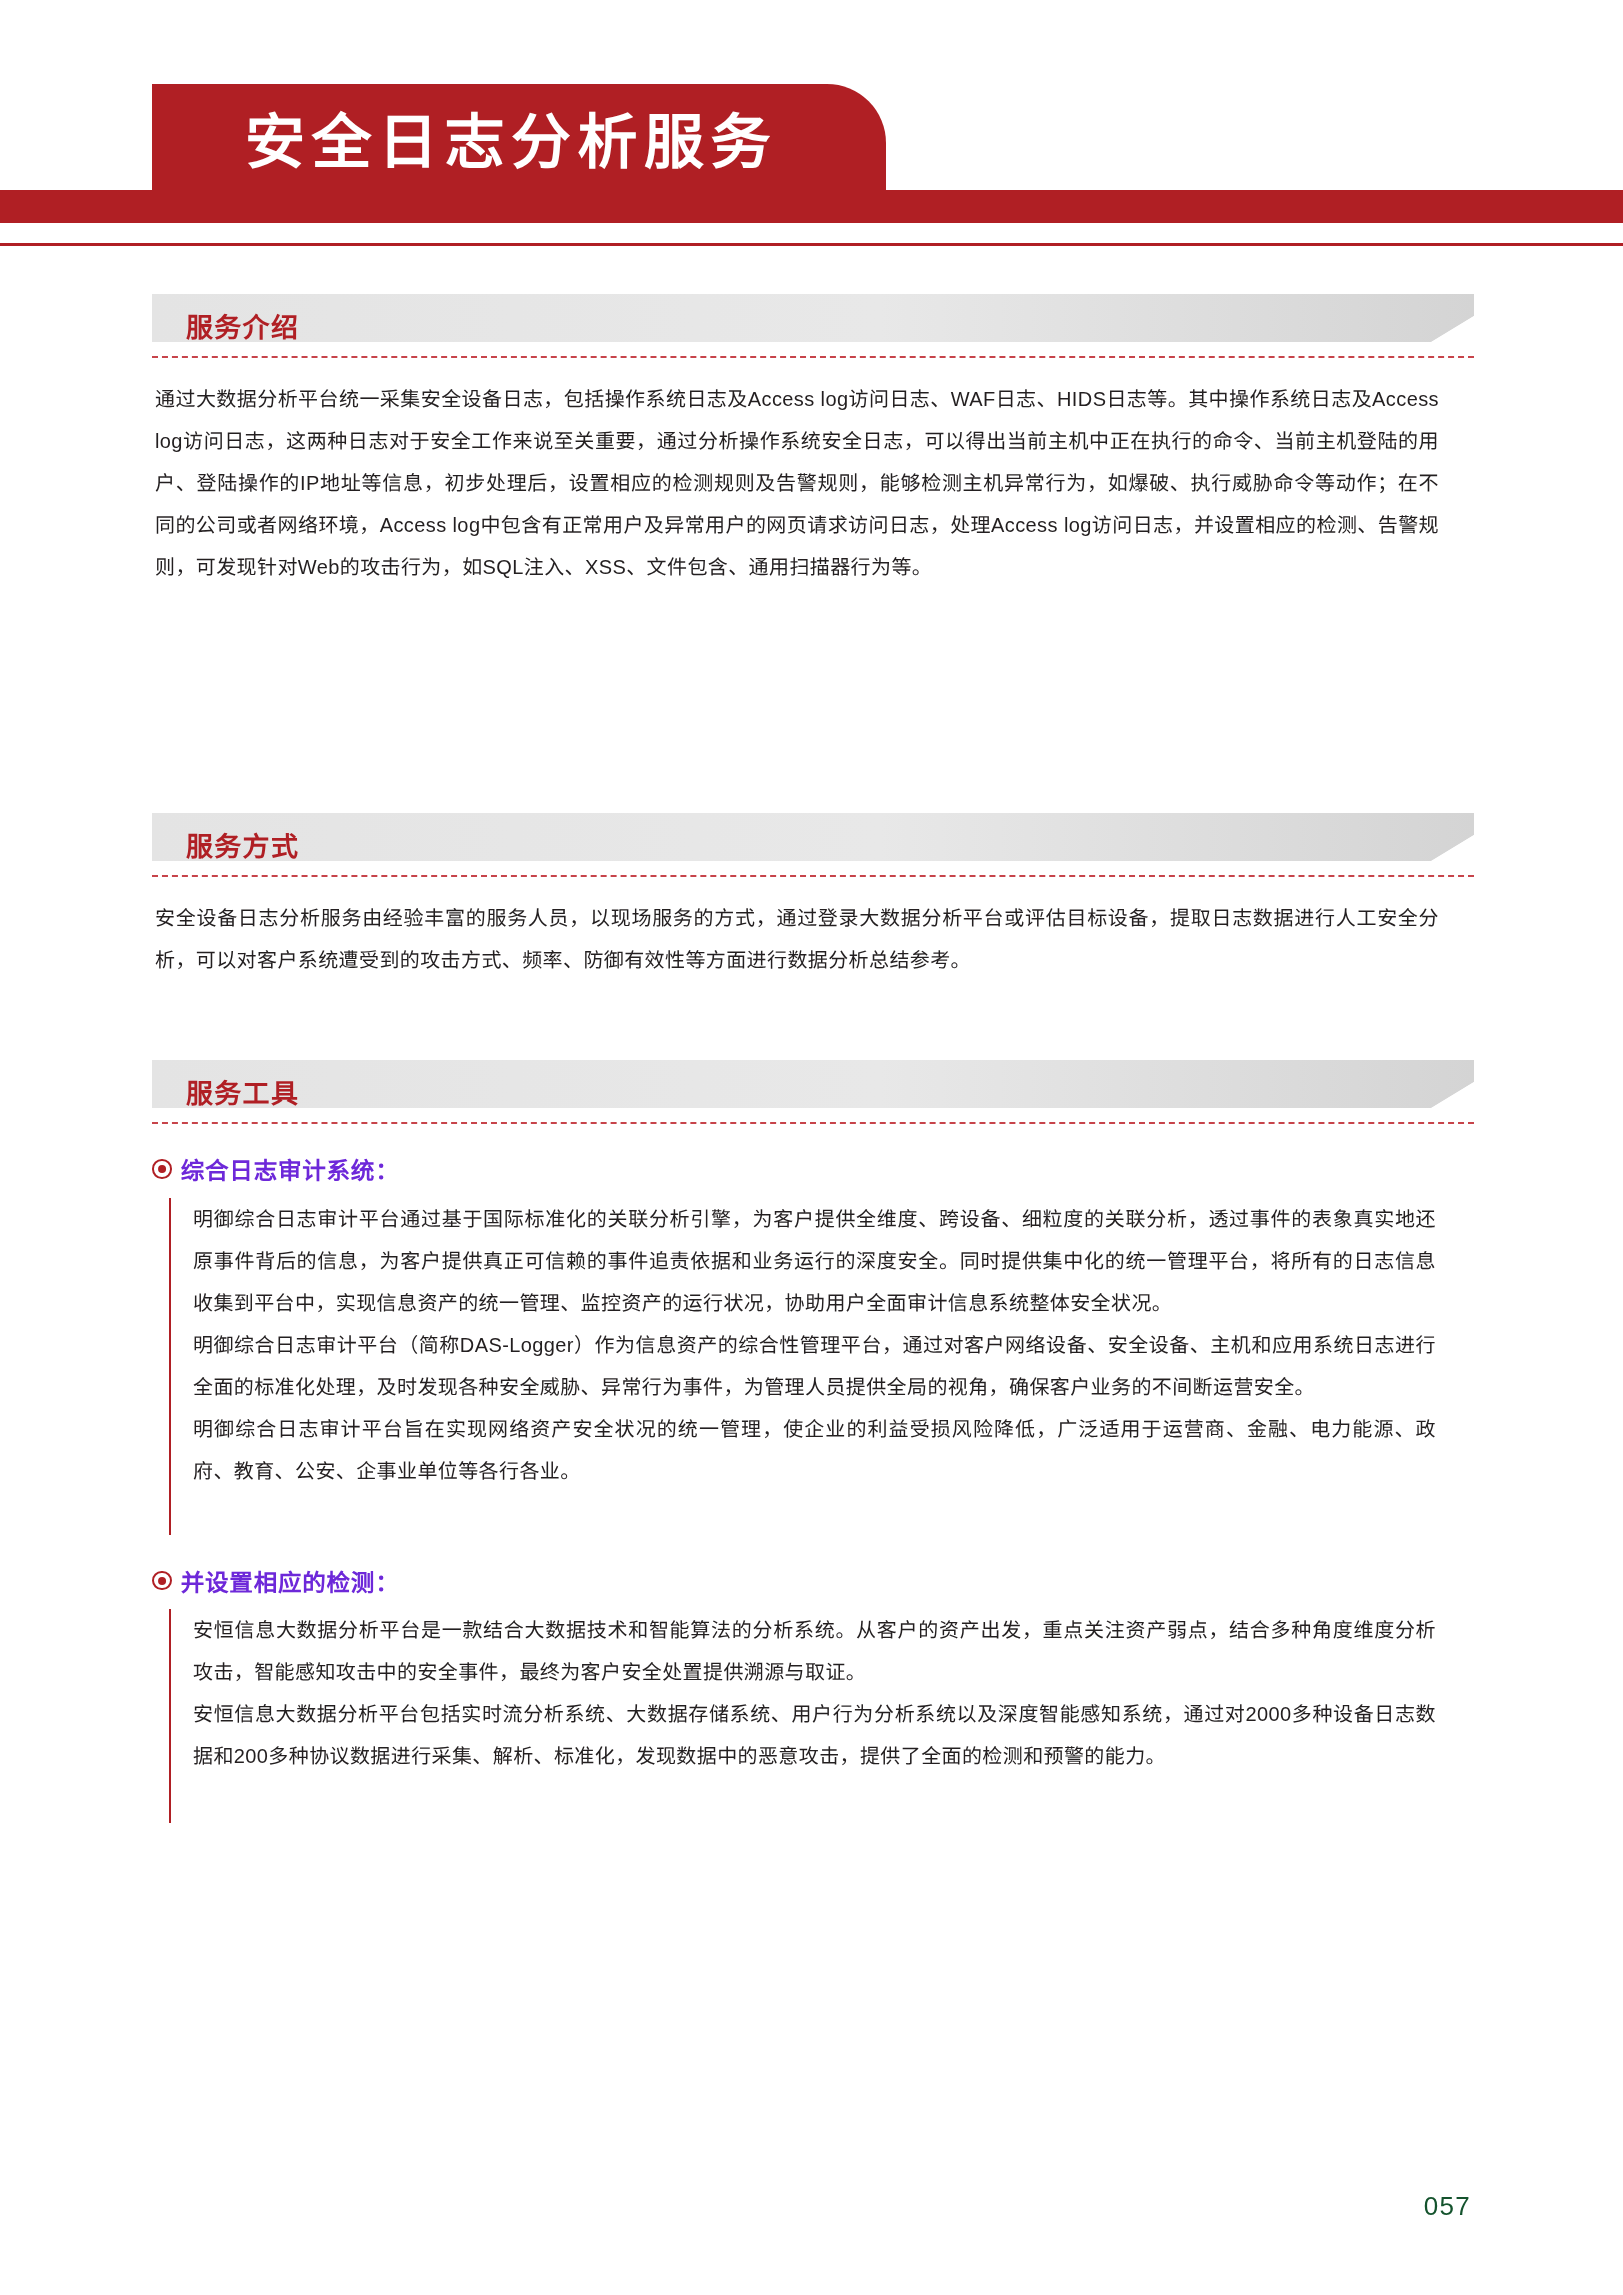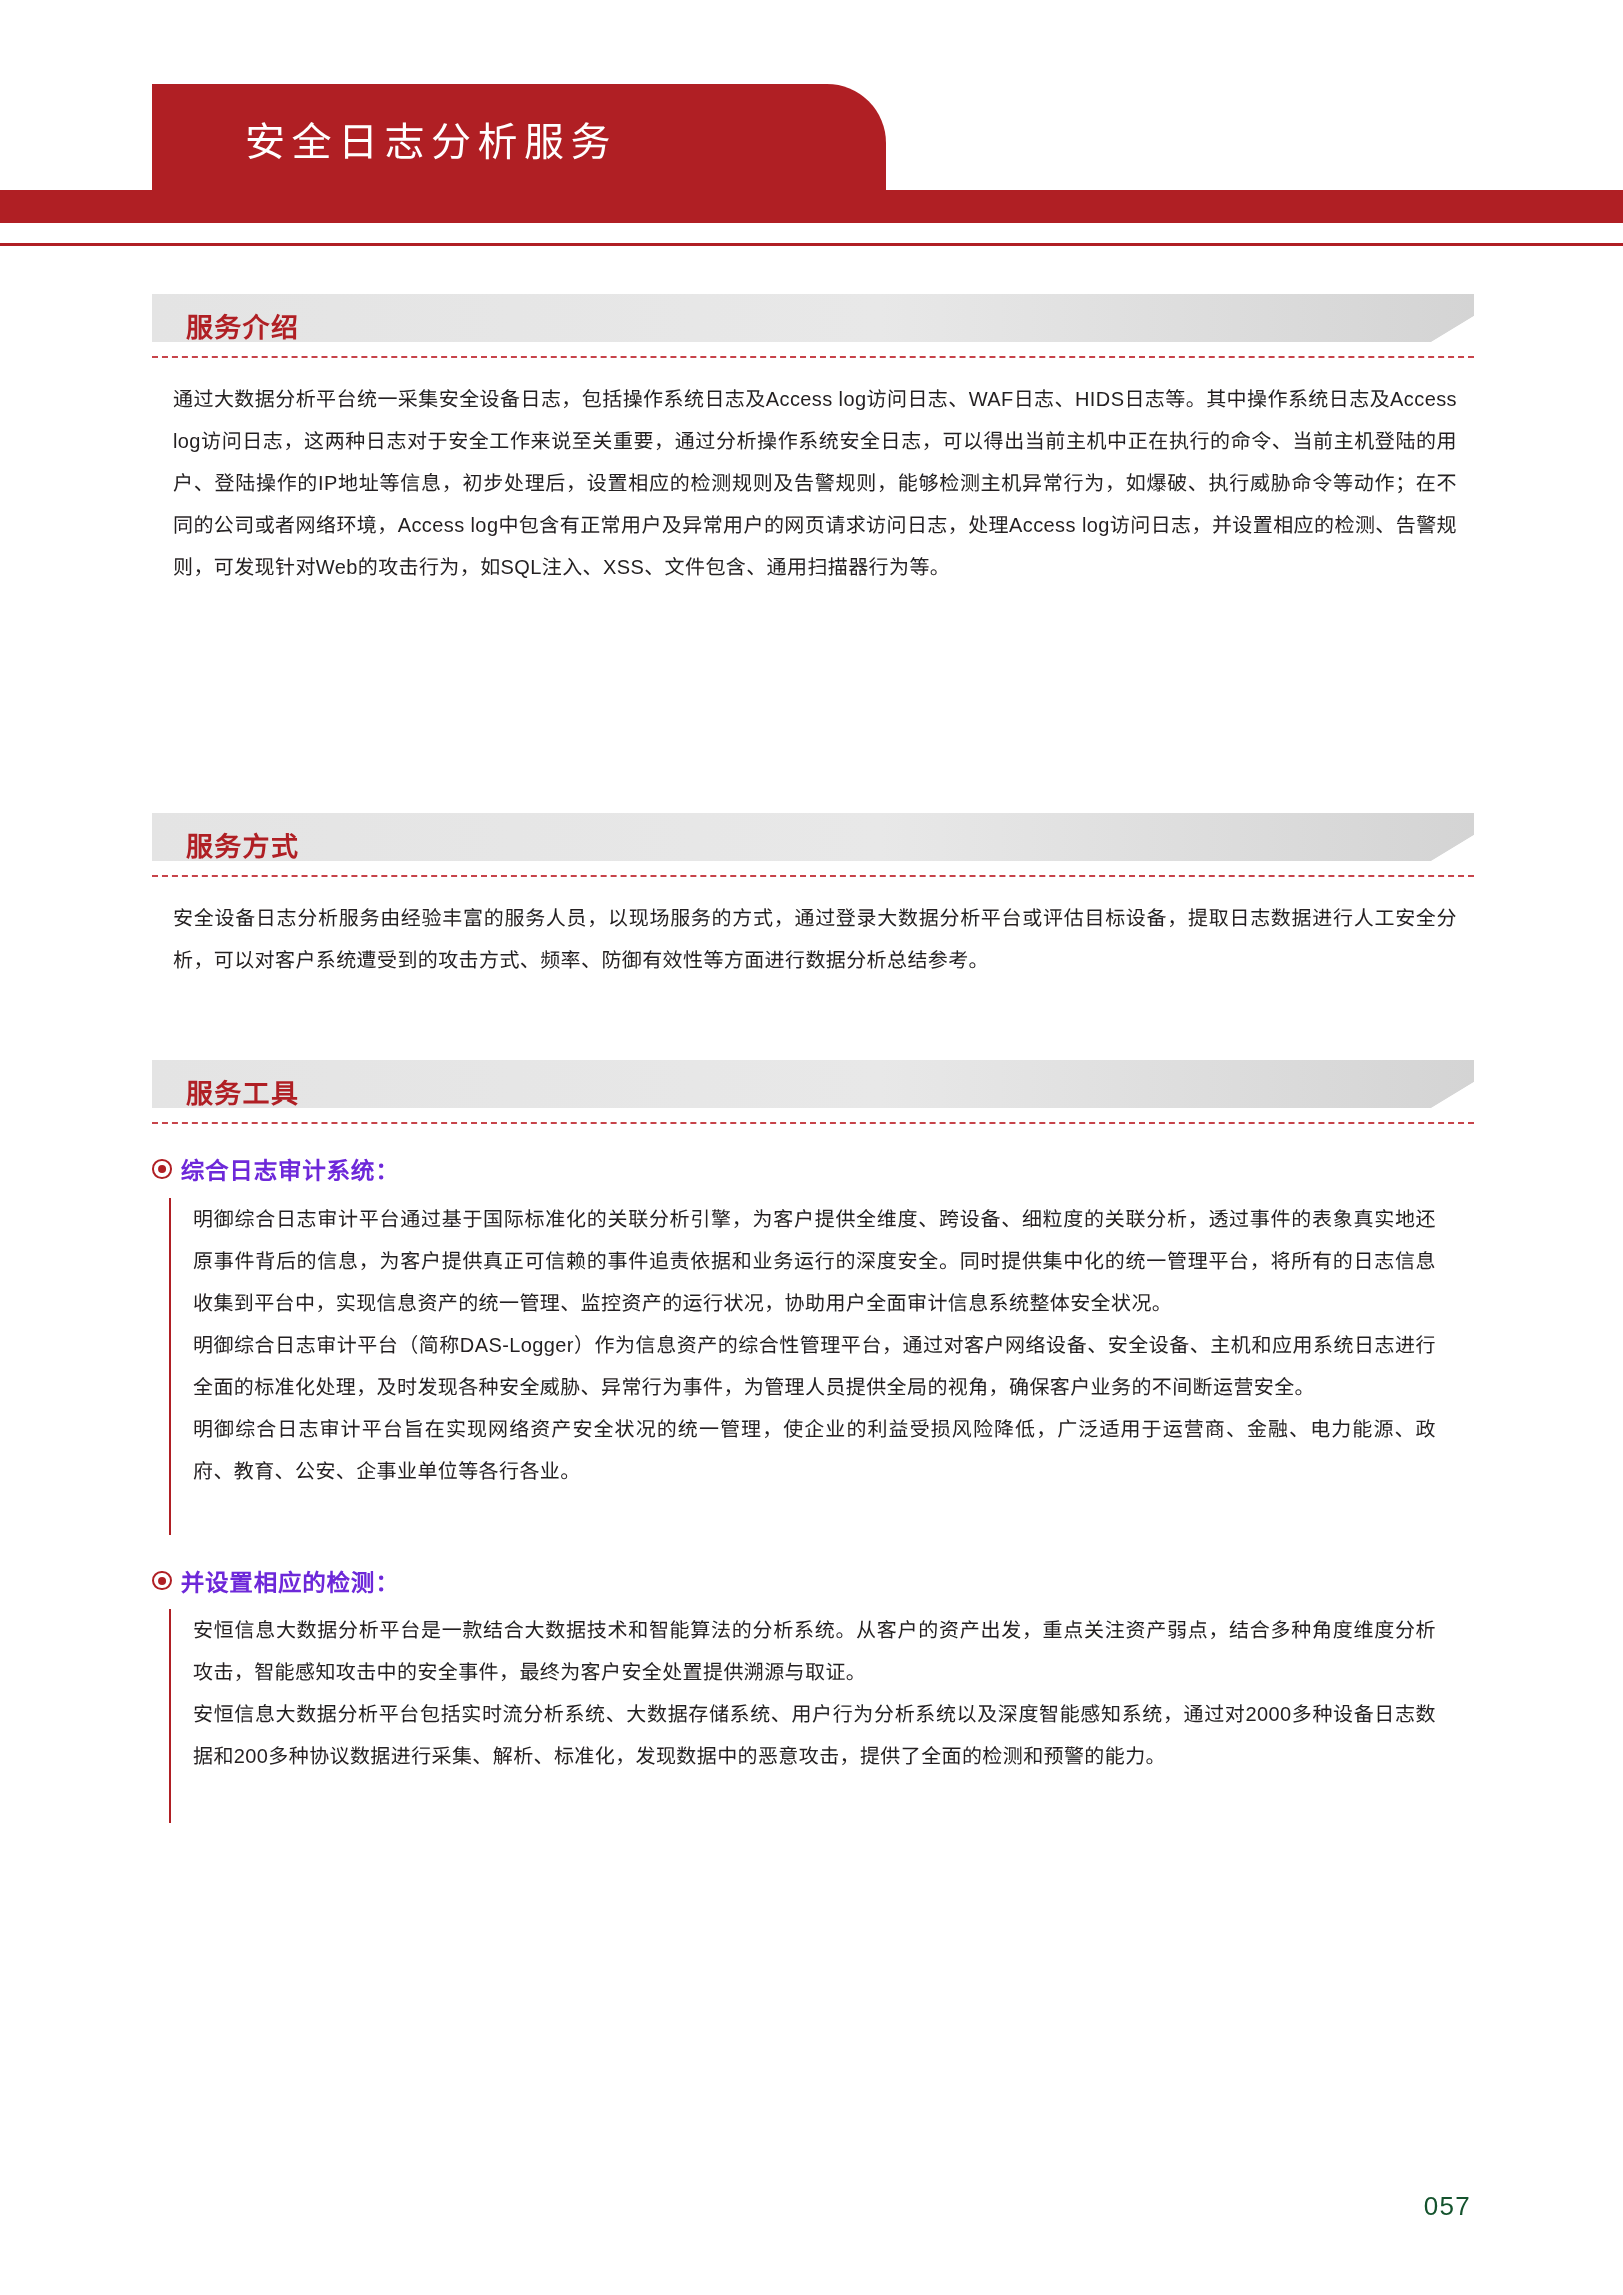--- a/index.html
+++ b/index.html
@@ -43,22 +43,22 @@
     height: 139px;
     background: #b01f24;
     border-top-right-radius: 59px;
   }
   .header-title {
     position: absolute;
     left: 245px;
     top: 110px;
     width: 622px;
     color: #ffffff;
-    font-size: 40px;
-    font-weight: normal;
+    font-size: 60px;
+    font-weight: bold;
     letter-spacing: 6.5px;
     line-height: 65px;
     white-space: nowrap;
   }
 
   
   .section {
     position: absolute;
     left: 152px;
     width: 1322px;
@@ -105,21 +105,21 @@
 
   
   .body-text {
     color: #231f20;
     font-size: 20px;
     line-height: 42px;
     letter-spacing: 0.4px;
     text-align: justify;
   }
   .indent-block {
-    margin-left: 21px;
+    margin-left: 3px;
     width: 1284px;
   }
   .p-gap { margin-top: 0; }
 
   
   .tool {
     position: relative;
   }
   .tool-title {
     position: relative;

